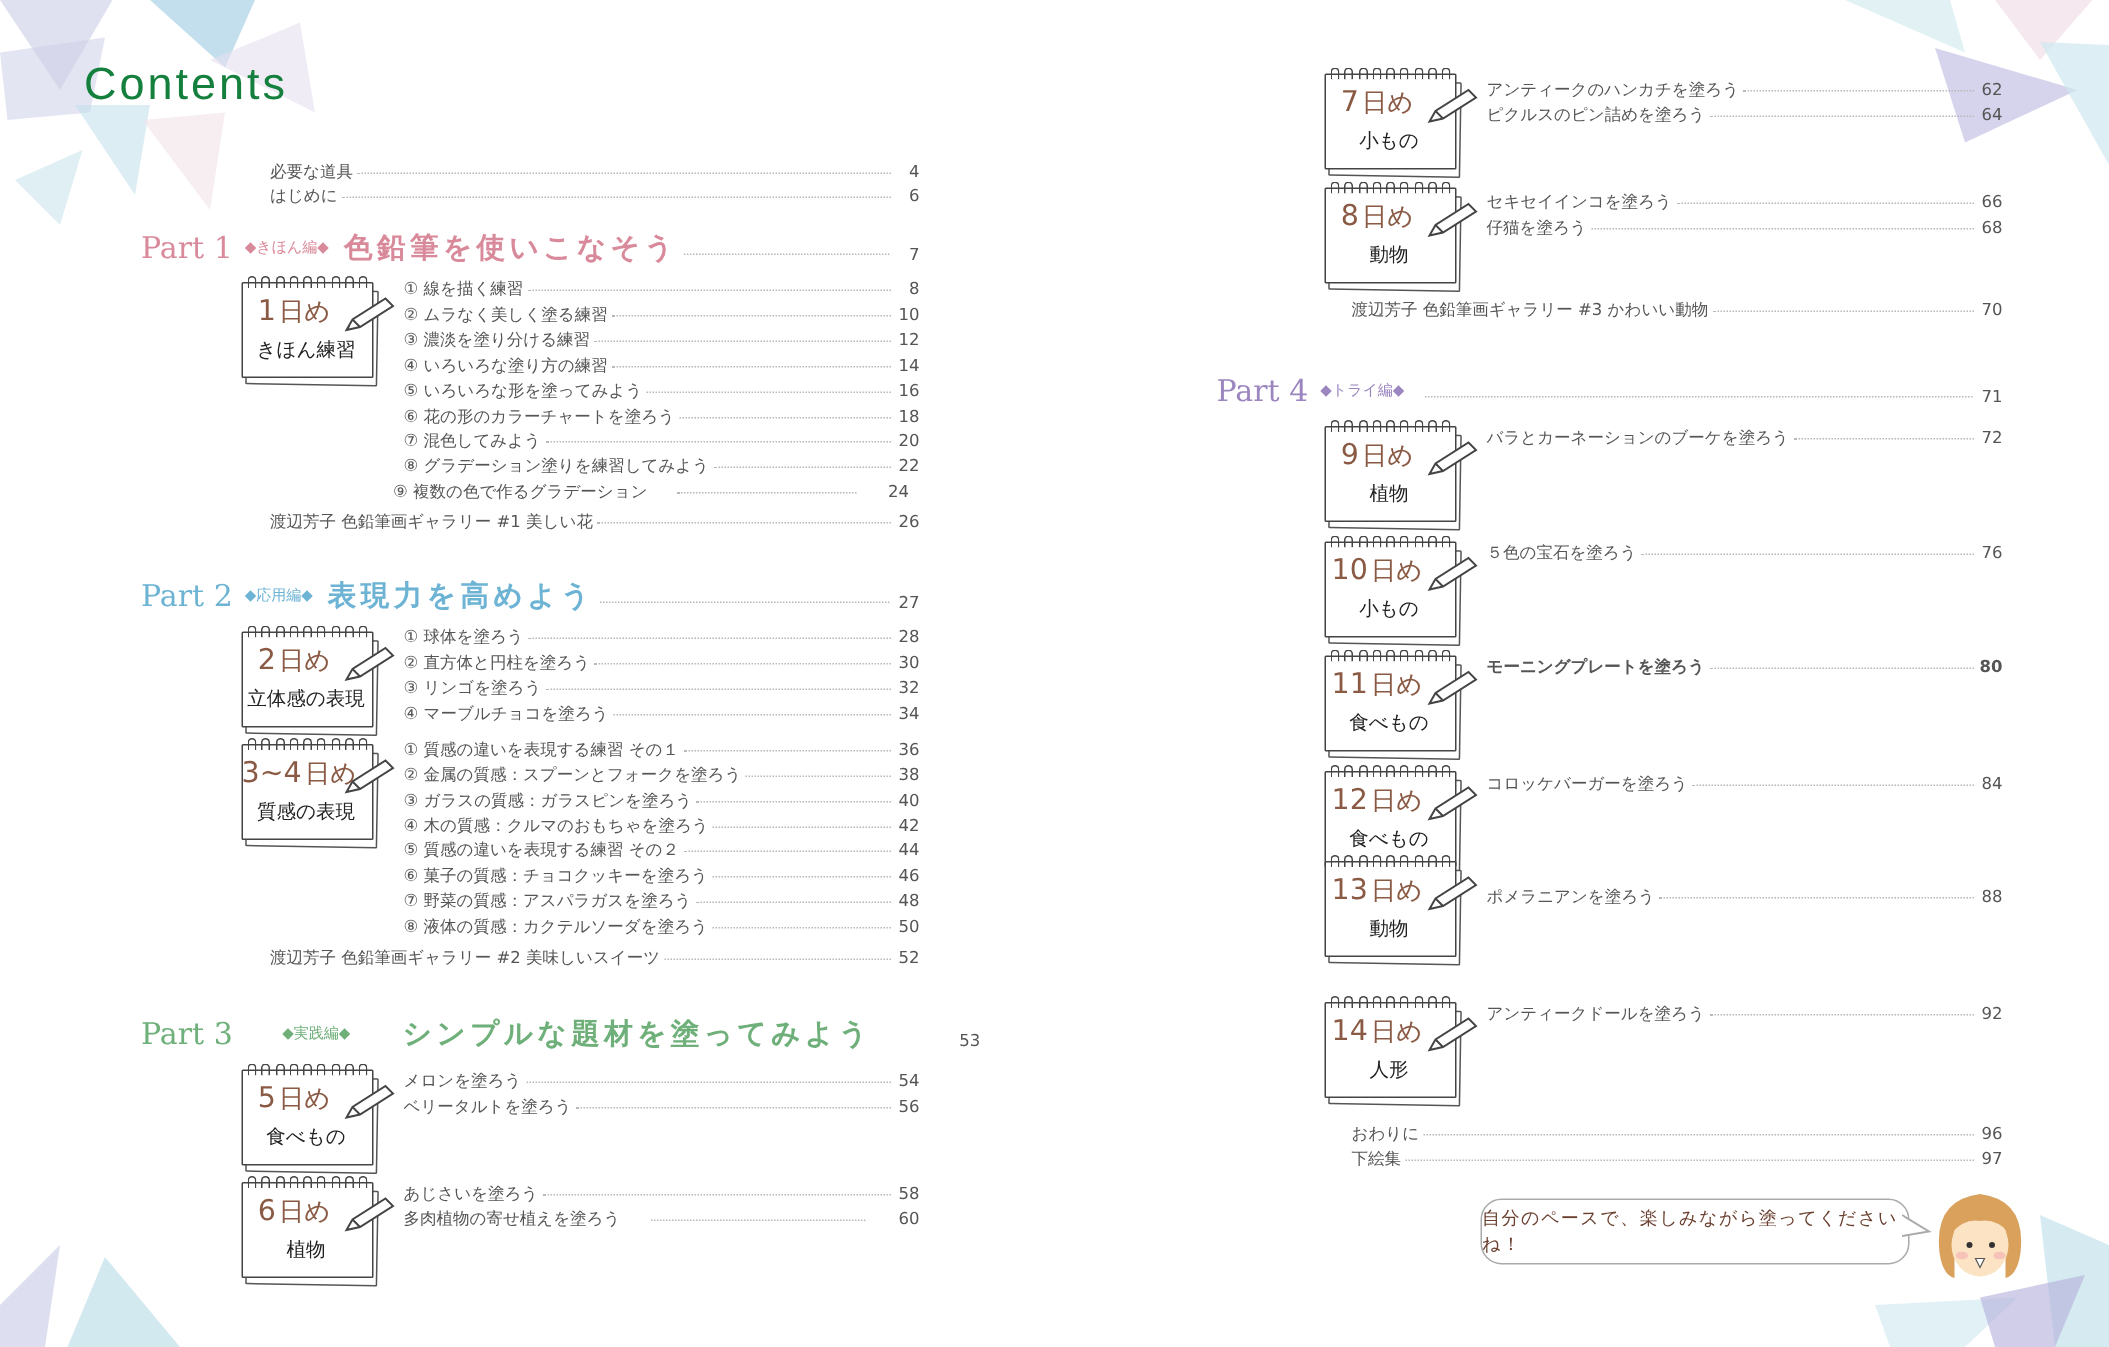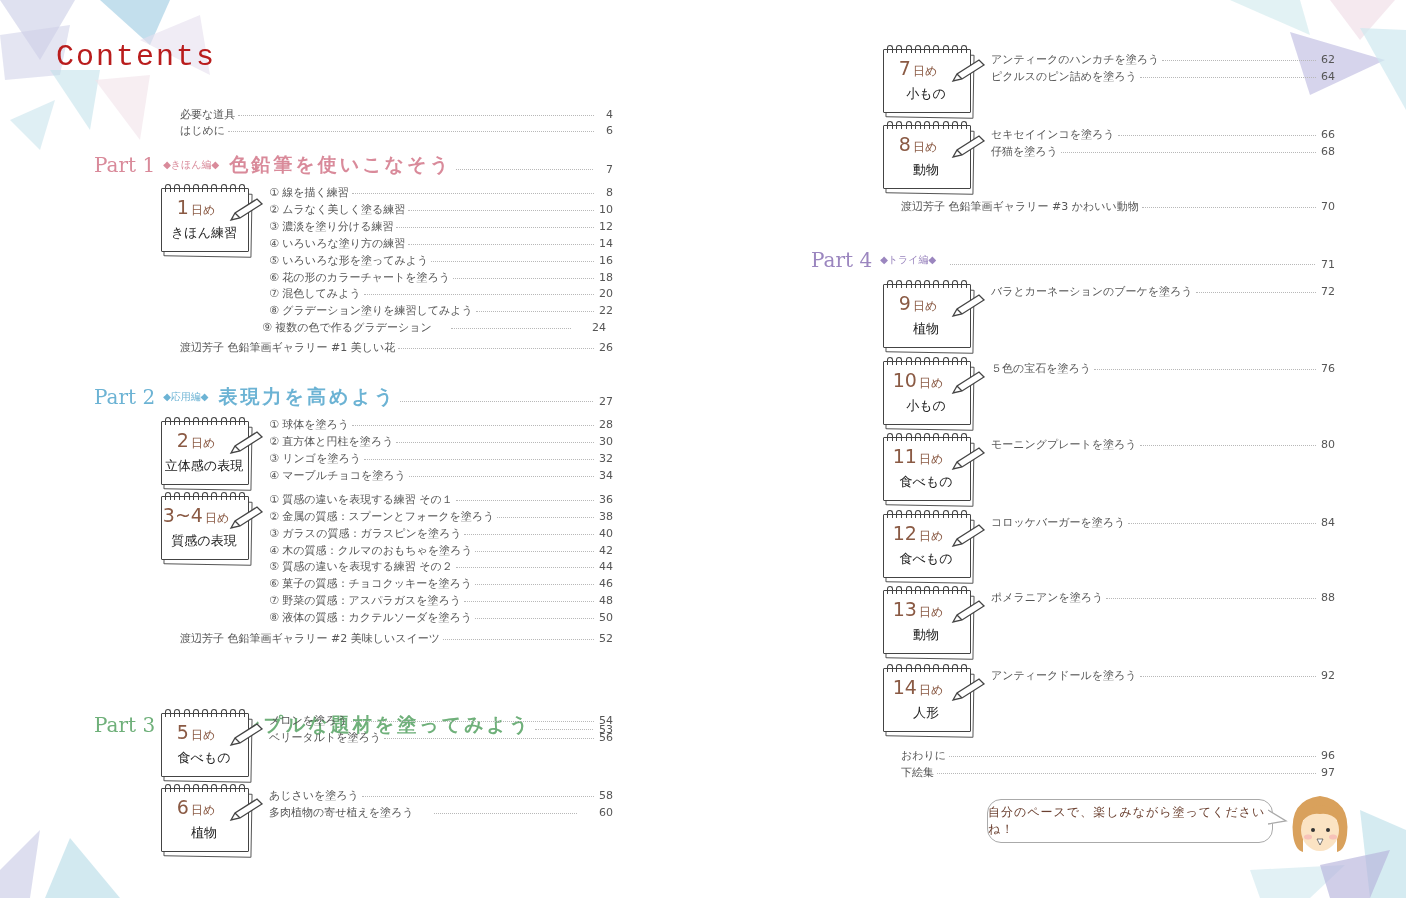--- a/index.html
+++ b/index.html
@@ -5,22 +5,22 @@
   html, body { margin:0; padding:0; }
   body {
     width:1406px; height:898px; position:relative; overflow:hidden;
     background:#ffffff;
     font-family:"DejaVu Sans", sans-serif;
     color:#555;
   }
   .wash { position:absolute; pointer-events:none; }
   .title {
     position:absolute; left:56px; top:40px;
-    font-family:Liberation Mono, monospace; font-size:30px; letter-spacing:2px;
-    color:#b91c1c; font-weight:normal;
+    font-family:Liberation Sans, sans-serif; font-size:30px; letter-spacing:2px;
+    color:#15803d; font-weight:normal;
   }
   .toc-line {
     position:absolute; height:17px; display:flex; align-items:center;
     font-size:11px; color:#555;
   }
   .toc-line .lbl { white-space:nowrap; }
   .toc-line .dots {
     flex:1; margin:0 3px; border-bottom:1px dotted #b8b8b8; height:0; align-self:center; margin-top:2px;
   }
   .toc-line .pg { white-space:nowrap; width:16px; text-align:right; }
@@ -47,21 +47,21 @@
     position:absolute; left:4px; top:-4px; width:80px; height:8px;
     display:flex; justify-content:space-between;
   }
   .memo .rings i {
     display:block; width:4px; height:7px; border:1.2px solid #444; border-bottom:none; border-radius:3px 3px 0 0;
   }
   .memo .day {
     position:absolute; left:0; top:8px; width:70px; text-align:center;
     color:#8a5a44; font-size:19px; white-space:nowrap;
   }
-  .memo .day small { font-size:12px; margin-left:2px; }
+  .memo .day small { font-size:17px; margin-left:2px; }
   .memo .cat {
     position:absolute; left:0; top:36px; width:86px; text-align:center;
     color:#222; font-size:13px; white-space:nowrap;
   }
   .memo .pencil {
     position:absolute; left:66px; top:8px; width:40px; height:28px;
   }
   .bubble {
     position:absolute; left:987px; top:799px; width:284px; height:42px;
     border:1.3px solid #aaa; border-radius:14px; background:#fff;
@@ -197,21 +197,21 @@
       <path d="M4 24 L8 17 L30 3 L35 8 L13 22 Z M8 17 L13 22" fill="#fff" stroke="#444" stroke-width="1.3"></path>
     </svg>
 </div>
 
 <div class="toc-line" style="left:180px;top:630px;width:433px;">
   <span class="lbl">渡辺芳子 色鉛筆画ギャラリー #2 美味しいスイーツ</span>
     <span class="dots"></span>
     <span class="pg">52</span>
 </div>
 
-<div class="part" style="left:94px;top:710px;width:519px;color:#6fb07a;">
+<div class="part" style="left:94px;top:674px;width:519px;color:#6fb07a;gap:25px;">
   <span class="pnum">Part 3</span>
   <span class="tag">◆実践編◆</span>
   <span class="ptitle">シンプルな題材を塗ってみよう</span>
   <span class="dots"></span>
   <span class="pg">53</span>
 </div>
 
 <div class="memo" style="left:161px;top:713px;">
   <div class="sheet2"></div>
     <div class="sheet"></div>
@@ -386,21 +386,21 @@
       <i></i>
       <i></i>
     </div>
   <div class="day"><span>12</span><small>日め</small></div>
   <div class="cat">食べもの</div>
   <svg class="pencil" viewBox="0 0 40 28">
       <path d="M4 24 L8 17 L30 3 L35 8 L13 22 Z M8 17 L13 22" fill="#fff" stroke="#444" stroke-width="1.3"></path>
     </svg>
 </div>
 
-<div class="memo" style="left:883px;top:590px;">
+<div class="memo" style="left:883px;top:574px;">
   <div class="sheet2"></div>
     <div class="sheet"></div>
   <div class="rings">
       <i></i>
       <i></i>
       <i></i>
       <i></i>
       <i></i>
       <i></i>
       <i></i>
@@ -613,21 +613,21 @@
     <div class="toc-line" style="left: 991px; top: 283px; width: 344px;">
       <span class="lbl">バラとカーネーションのブーケを塗ろう</span>
       <span class="dots"></span>
       <span class="pg">72</span>
     </div>
     <div class="toc-line" style="left: 991px; top: 360px; width: 344px;">
       <span class="lbl">５色の宝石を塗ろう</span>
       <span class="dots"></span>
       <span class="pg">76</span>
     </div>
-    <div class="toc-line" style="left: 991px; top: 436px; width: 344px;">
+    <div class="toc-line" style="left: 991px; top: 436px; width: 344px; font-weight: bold;">
       <span class="lbl">モーニングプレートを塗ろう</span>
       <span class="dots"></span>
       <span class="pg">80</span>
     </div>
     <div class="toc-line" style="left: 991px; top: 514px; width: 344px;">
       <span class="lbl">コロッケバーガーを塗ろう</span>
       <span class="dots"></span>
       <span class="pg">84</span>
     </div>
     <div class="toc-line" style="left: 991px; top: 589px; width: 344px;">

